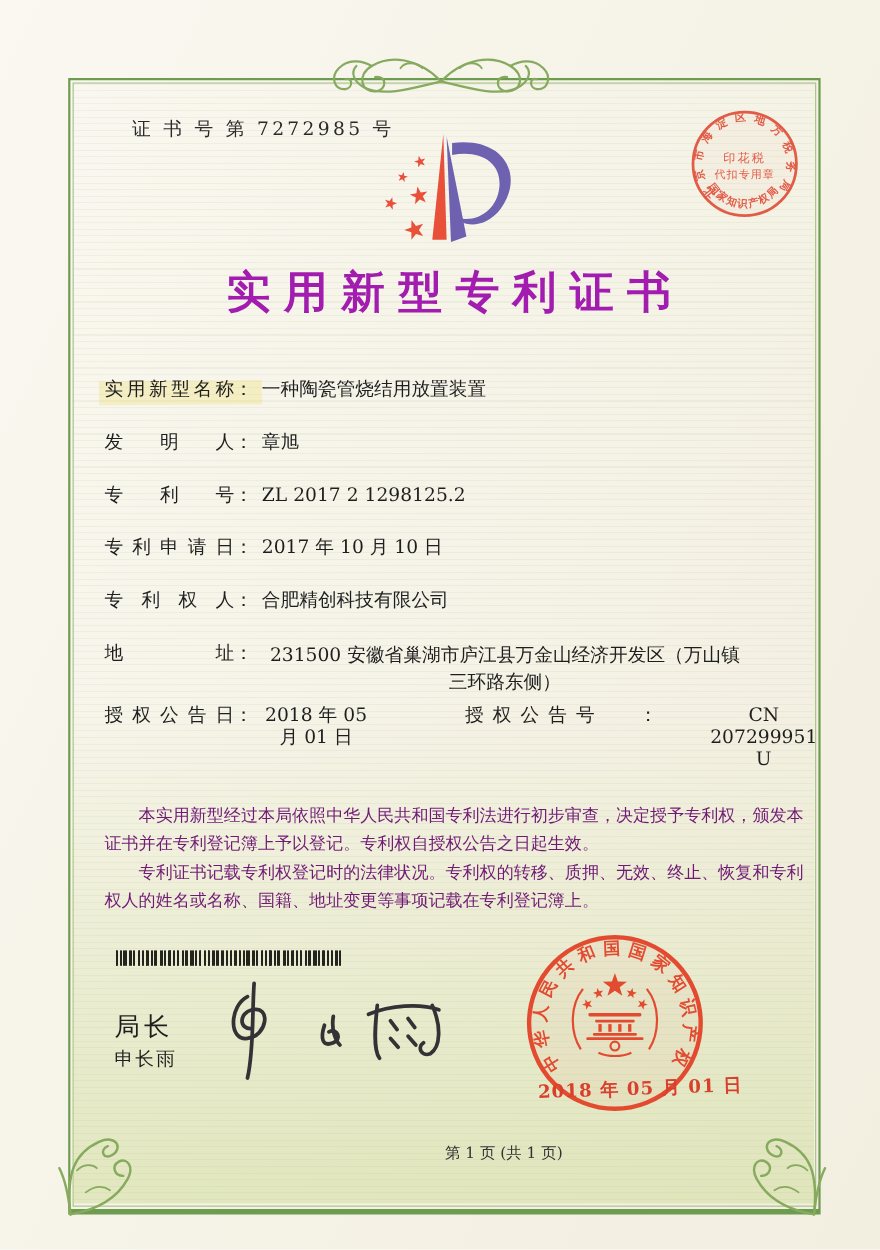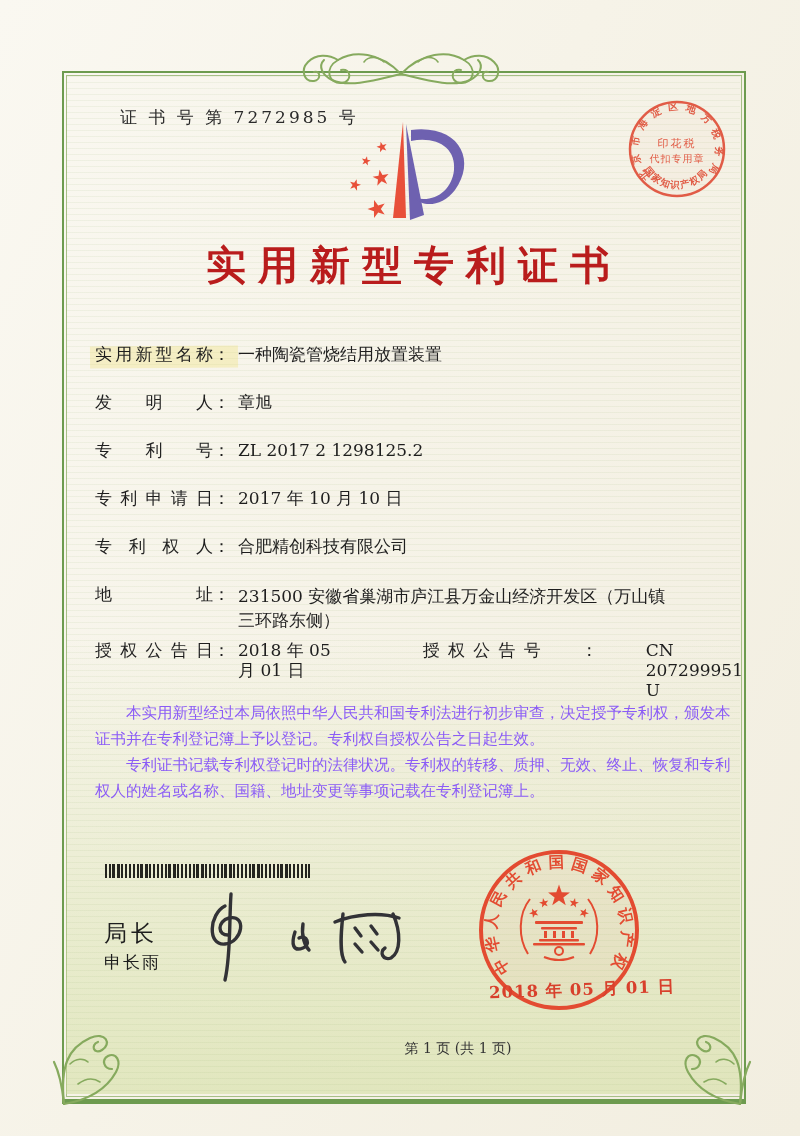--- a/index.html
+++ b/index.html
@@ -21,32 +21,32 @@
       linear-gradient(180deg,rgba(210,222,160,0) 55%,rgba(205,219,150,0.50) 100%);
     pointer-events:none;
   }
   .ornament{position:absolute;pointer-events:none;}
   .cert-no{
     position:absolute;left:95px;top:106px;font-size:17px;letter-spacing:3px;color:#2a2a2a;margin-left:25px;
   }
   .title{
     position:absolute;left:0;top:238px;width:800px;text-align:center;
     font-size:40px;font-weight:700;letter-spacing:12px;padding-left:28px;
-    box-sizing:border-box;color:#b91c1c;
+    box-sizing:border-box;color:#a21caf;
   }
   .flow{position:absolute;left:95px;top:344px;width:648px;}
   .row{display:flex;align-items:flex-start;margin-bottom:28px;font-size:17px;line-height:20px;}
   .flabel{display:inline-block;width:118px;text-align:justify;text-align-last:justify;flex:0 0 118px;}
   .fcolon{flex:0 0 auto;margin-right:8px;}
-  .fvalue{flex:0 1 auto;}
+  .fvalue{flex:0 1 auto;text-align:center;}
   .row-address{margin-bottom:8px;}
   .row-address .fvalue{width:442px;line-height:24px;}
   .row-auth{margin-bottom:0;}
   .auth-pair2{display:flex;margin-left:86px;gap:40px;}
-  .paras{margin-top:0;width:648px;font-size:15.5px;line-height:26px;color:#8b5cf6;}
+  .paras{margin-top:28px;width:648px;font-size:15.5px;line-height:26px;color:#701a75;}
   .paras p{margin:0;text-indent:2em;}
   .hl{position:absolute;left:90px;top:346px;width:148px;height:22px;
       background:rgba(238,220,95,0.28);transform:rotate(-.4deg);}
   .barcode{
     position:absolute;left:105px;top:864px;width:205px;height:14px;
     background:
       repeating-linear-gradient(90deg,#24241f 0 2px,rgba(0,0,0,0) 2px 4px),
       repeating-linear-gradient(90deg,#24241f 0 1px,rgba(0,0,0,0) 1px 7px);
   }
   .signer-title{position:absolute;left:104px;top:918px;font-size:23px;letter-spacing:4px;}

